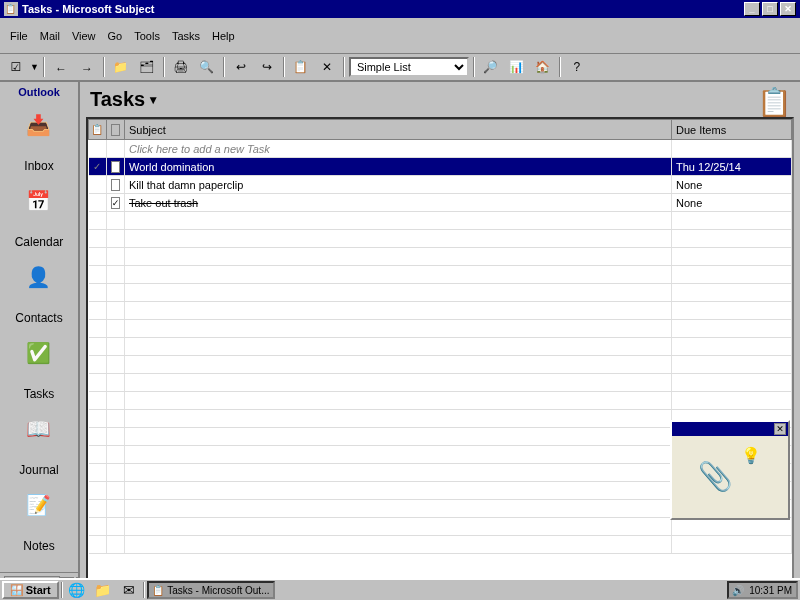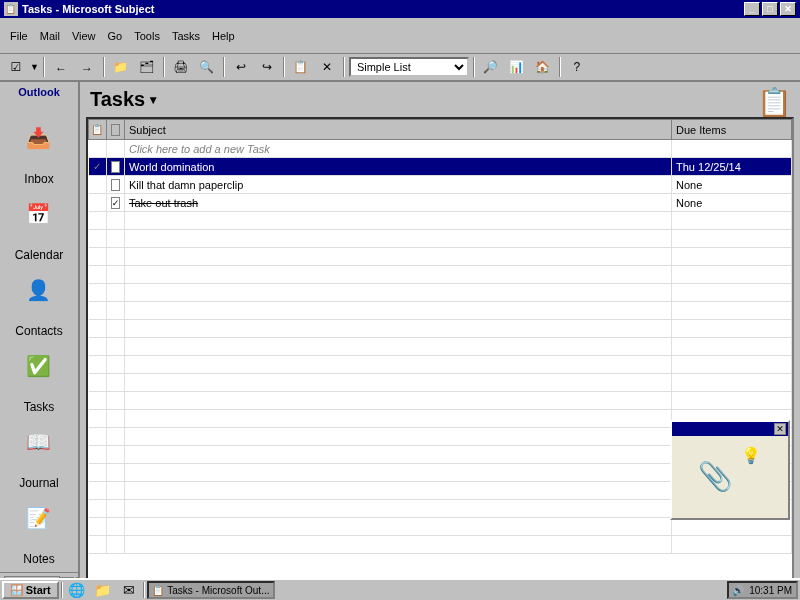--- a/index.html
+++ b/index.html
@@ -96,21 +96,21 @@
       display: flex;
       flex-direction: column;
       align-items: center;
       padding-top: 4px;
       overflow: hidden;
     }
     .sidebar-header {
       font-size: 11px;
       font-weight: bold;
       color: #000080;
-      margin-bottom: 17px;
+      margin-bottom: 4px;
     }
     .sidebar-item {
       width: 70px;
       display: flex;
       flex-direction: column;
       align-items: center;
       padding: 4px 2px;
       cursor: pointer;
       border: 1px solid transparent;
     }

